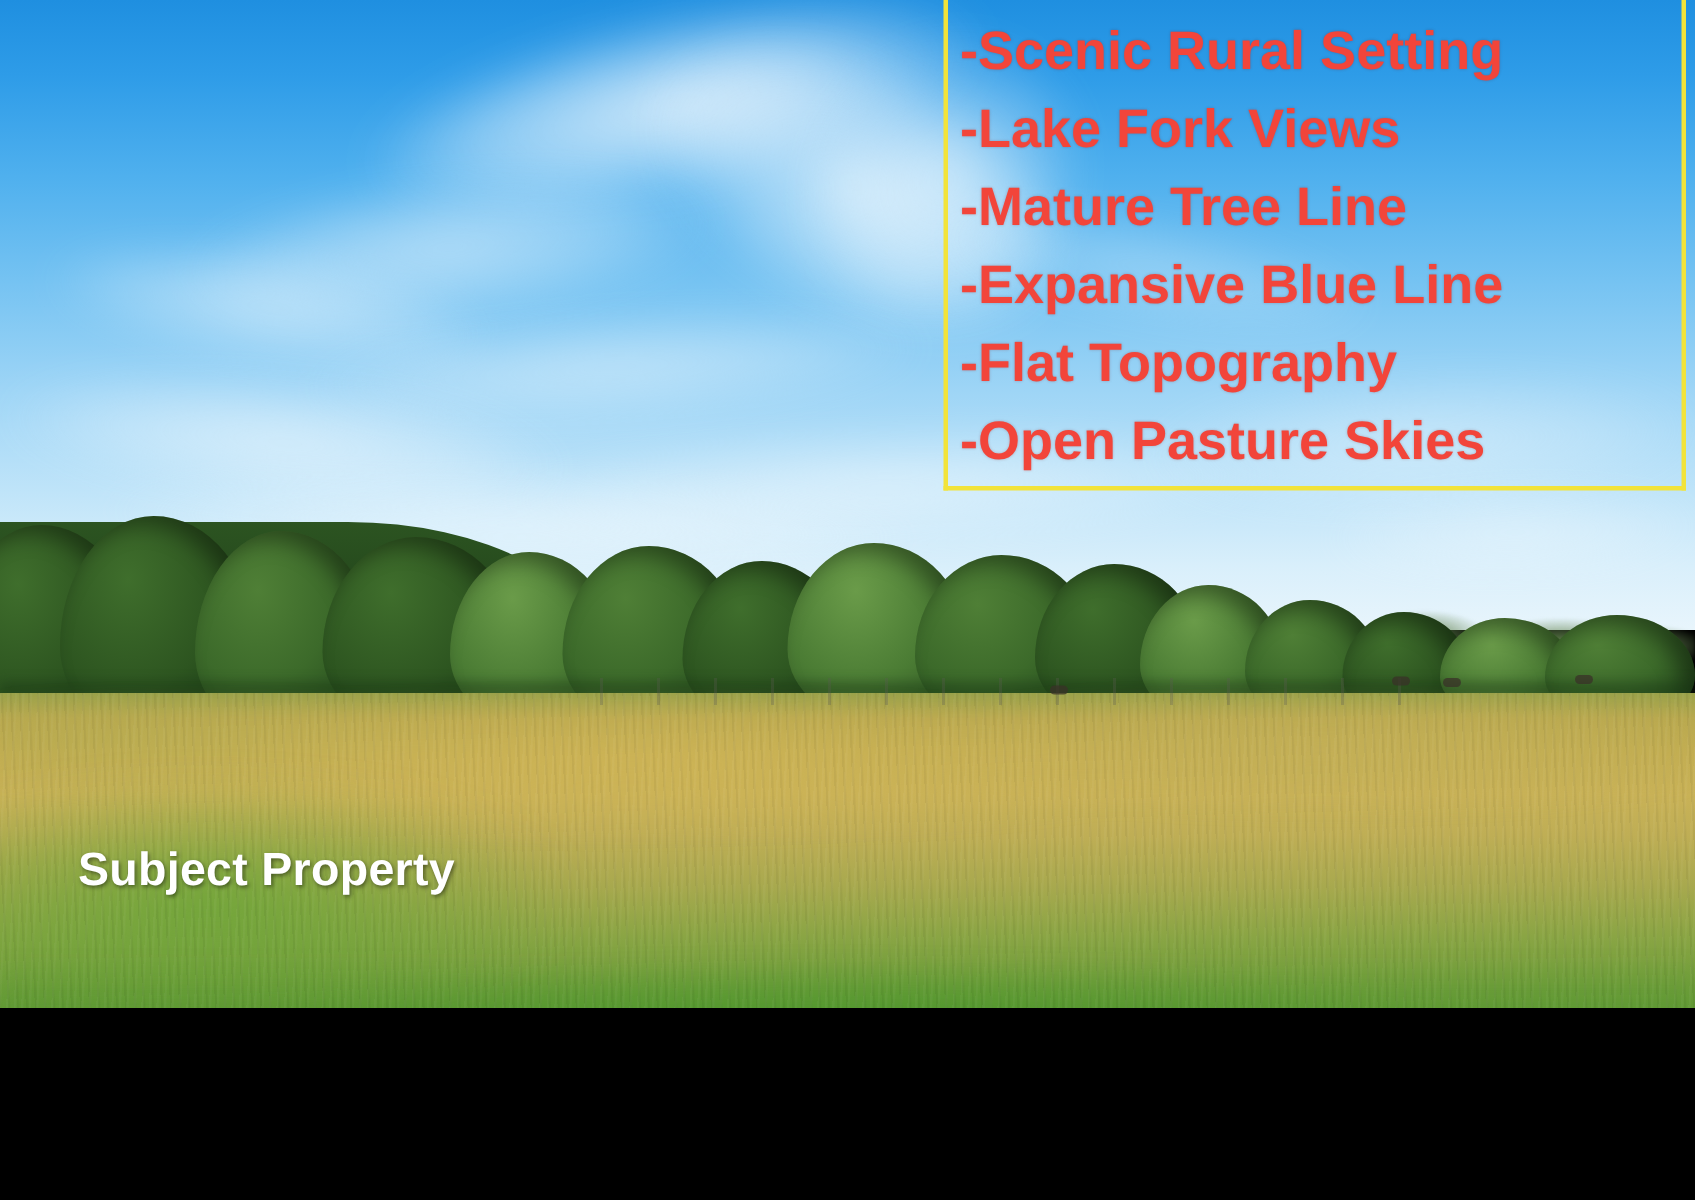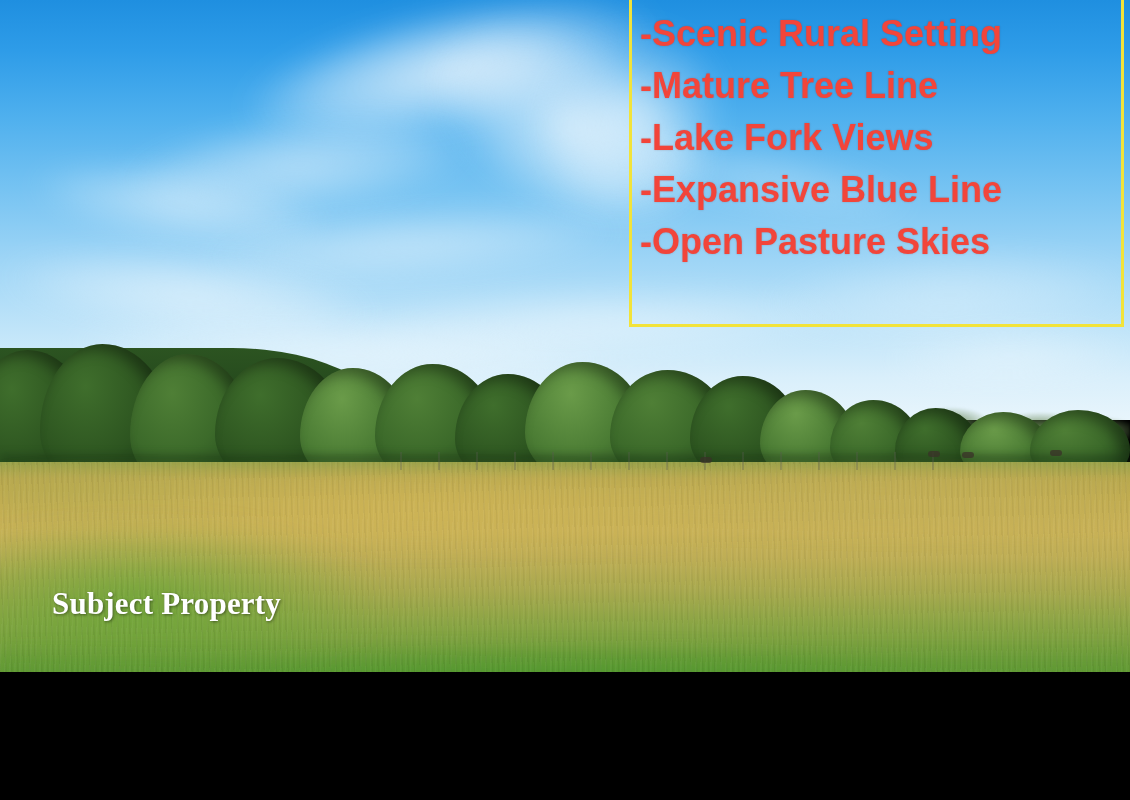--- a/index.html
+++ b/index.html
@@ -187,28 +187,27 @@
     font-size: 36px;
     font-weight: bold;
     line-height: 52px;
     letter-spacing: 0px;
     white-space: nowrap;
     text-shadow: 0 0 2px rgba(120,0,0,0.25);
   }
   .subject-label {
     position: absolute;
     left: 52px;
-    top: 586px;
+    top: 562px;
     color: #ffffff;
     font-size: 31px;
     font-weight: bold;
     letter-spacing: 0.2px;
     text-shadow: 1px 1px 3px rgba(0,0,0,0.45);
     white-space: nowrap;
-    font-family: Liberation Serif, serif;
   }
 </style>
 </head>
 <body>
 
 <div id="stage">
 
   <div class="sky"></div>
   <div class="cloud c1"></div>
   <div class="cloud c2"></div>
@@ -251,21 +250,22 @@
   <div class="field-green-bottom"></div>
   <div class="grass-texture"></div>
   <div class="fence"></div>
   <div class="cattle" style="left:700px; top:457px;"></div>
   <div class="cattle" style="left:928px; top:451px;"></div>
   <div class="cattle" style="left:962px; top:452px;"></div>
   <div class="cattle" style="left:1050px; top:450px;"></div>
 
   <div class="features-box">
     <div class="feature-line">-Scenic Rural Setting</div>
+    <div class="feature-line">-Lake Fork Views</div>
     <div class="feature-line">-Mature Tree Line</div>
-    <div class="feature-line">-Lake Fork Views</div>
     <div class="feature-line">-Expansive Blue Line</div>
+    <div class="feature-line">-Flat Topography</div>
     <div class="feature-line">-Open Pasture Skies</div>
   </div>
 
   <div class="subject-label">Subject Property</div>
 
 </div>
 
 </body></html>

